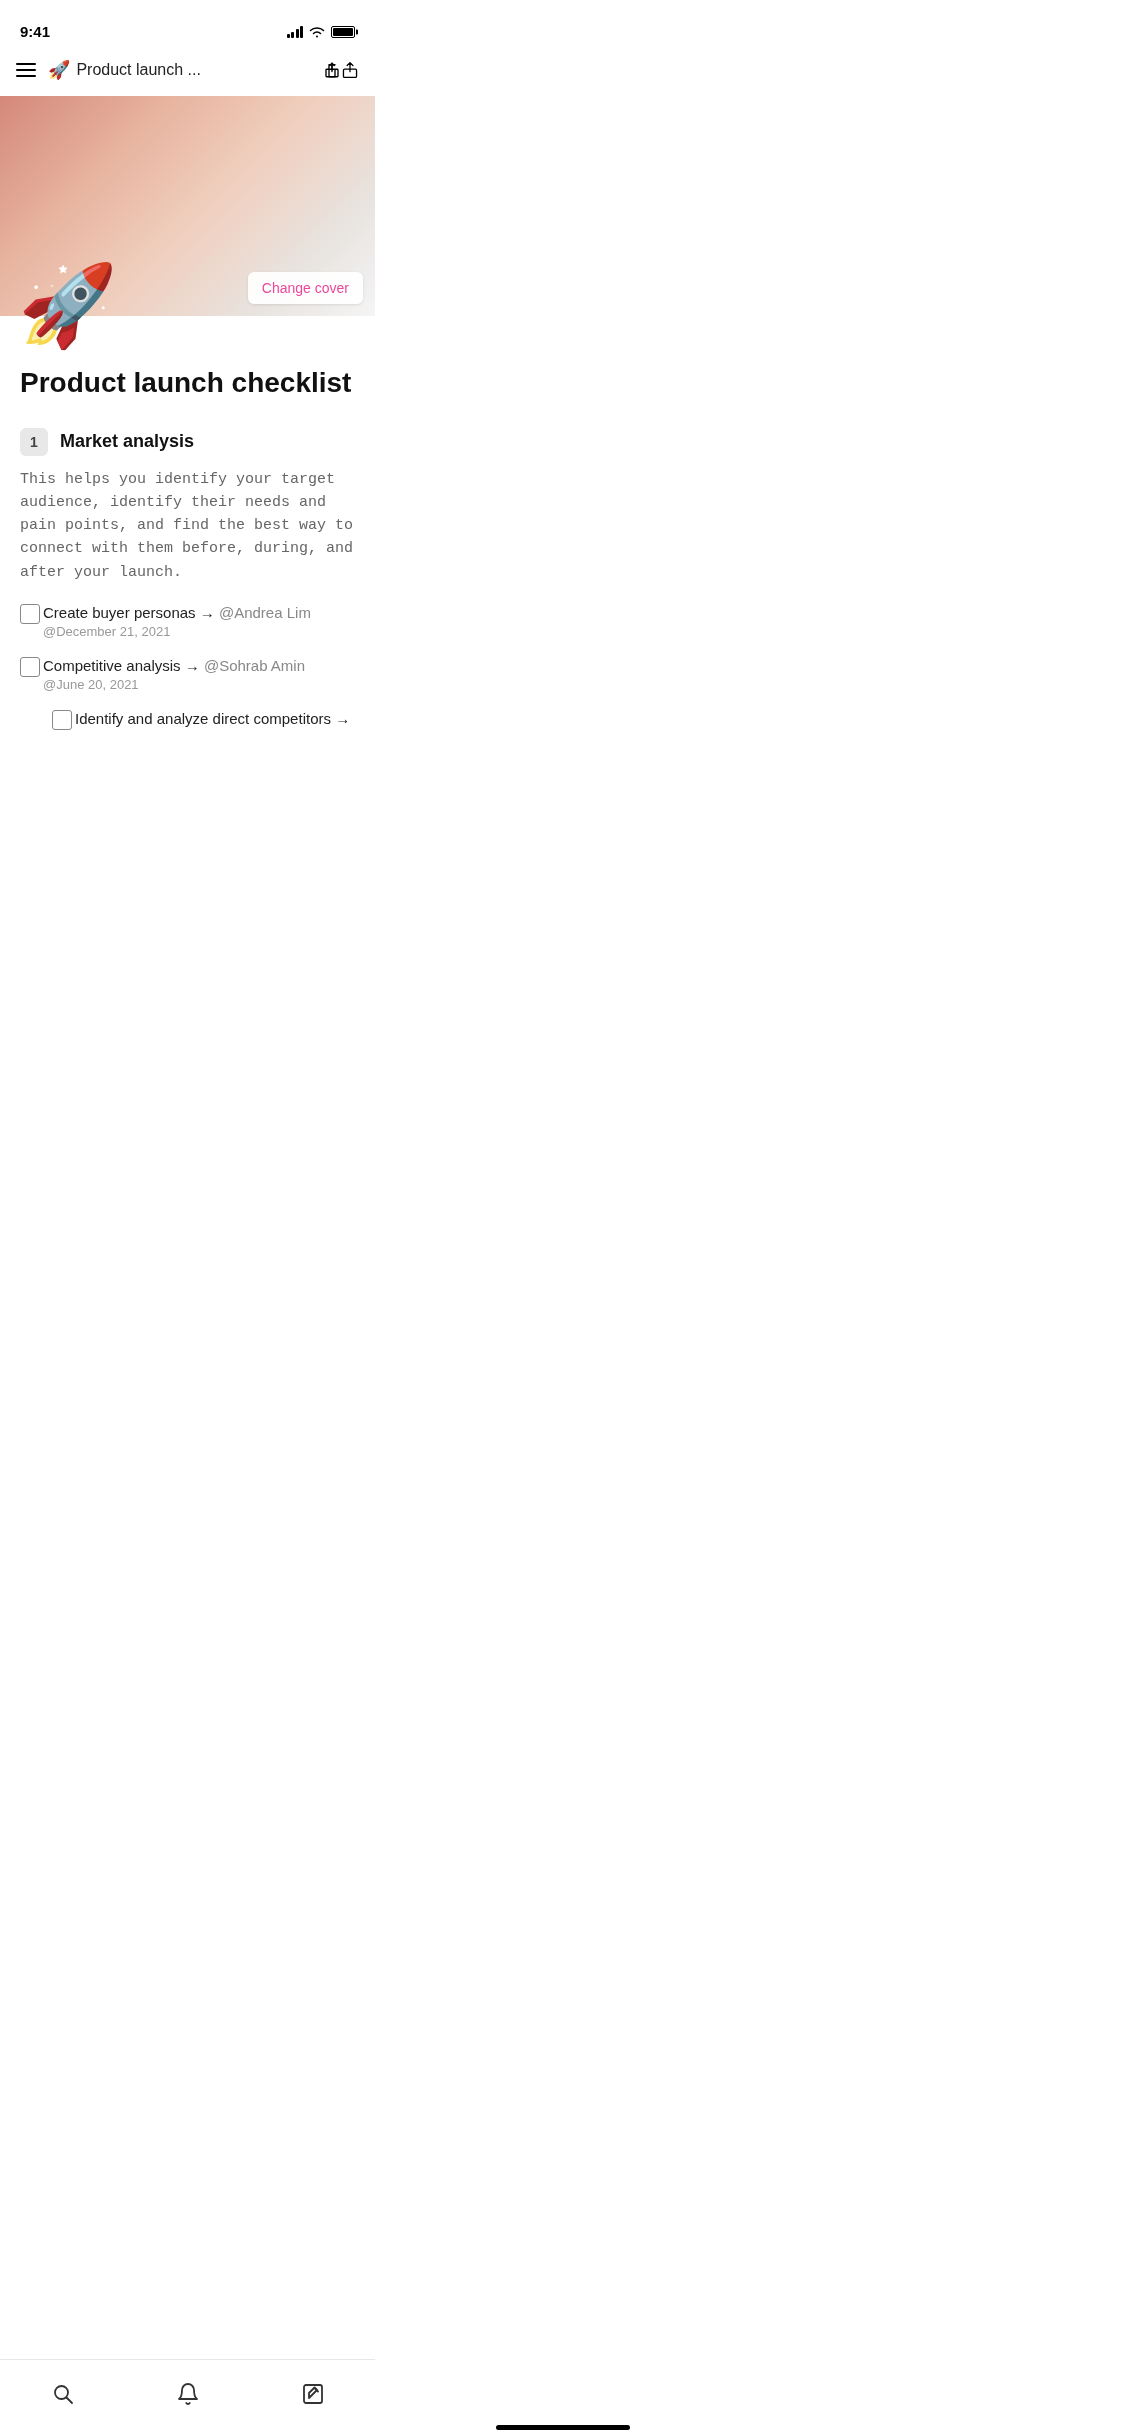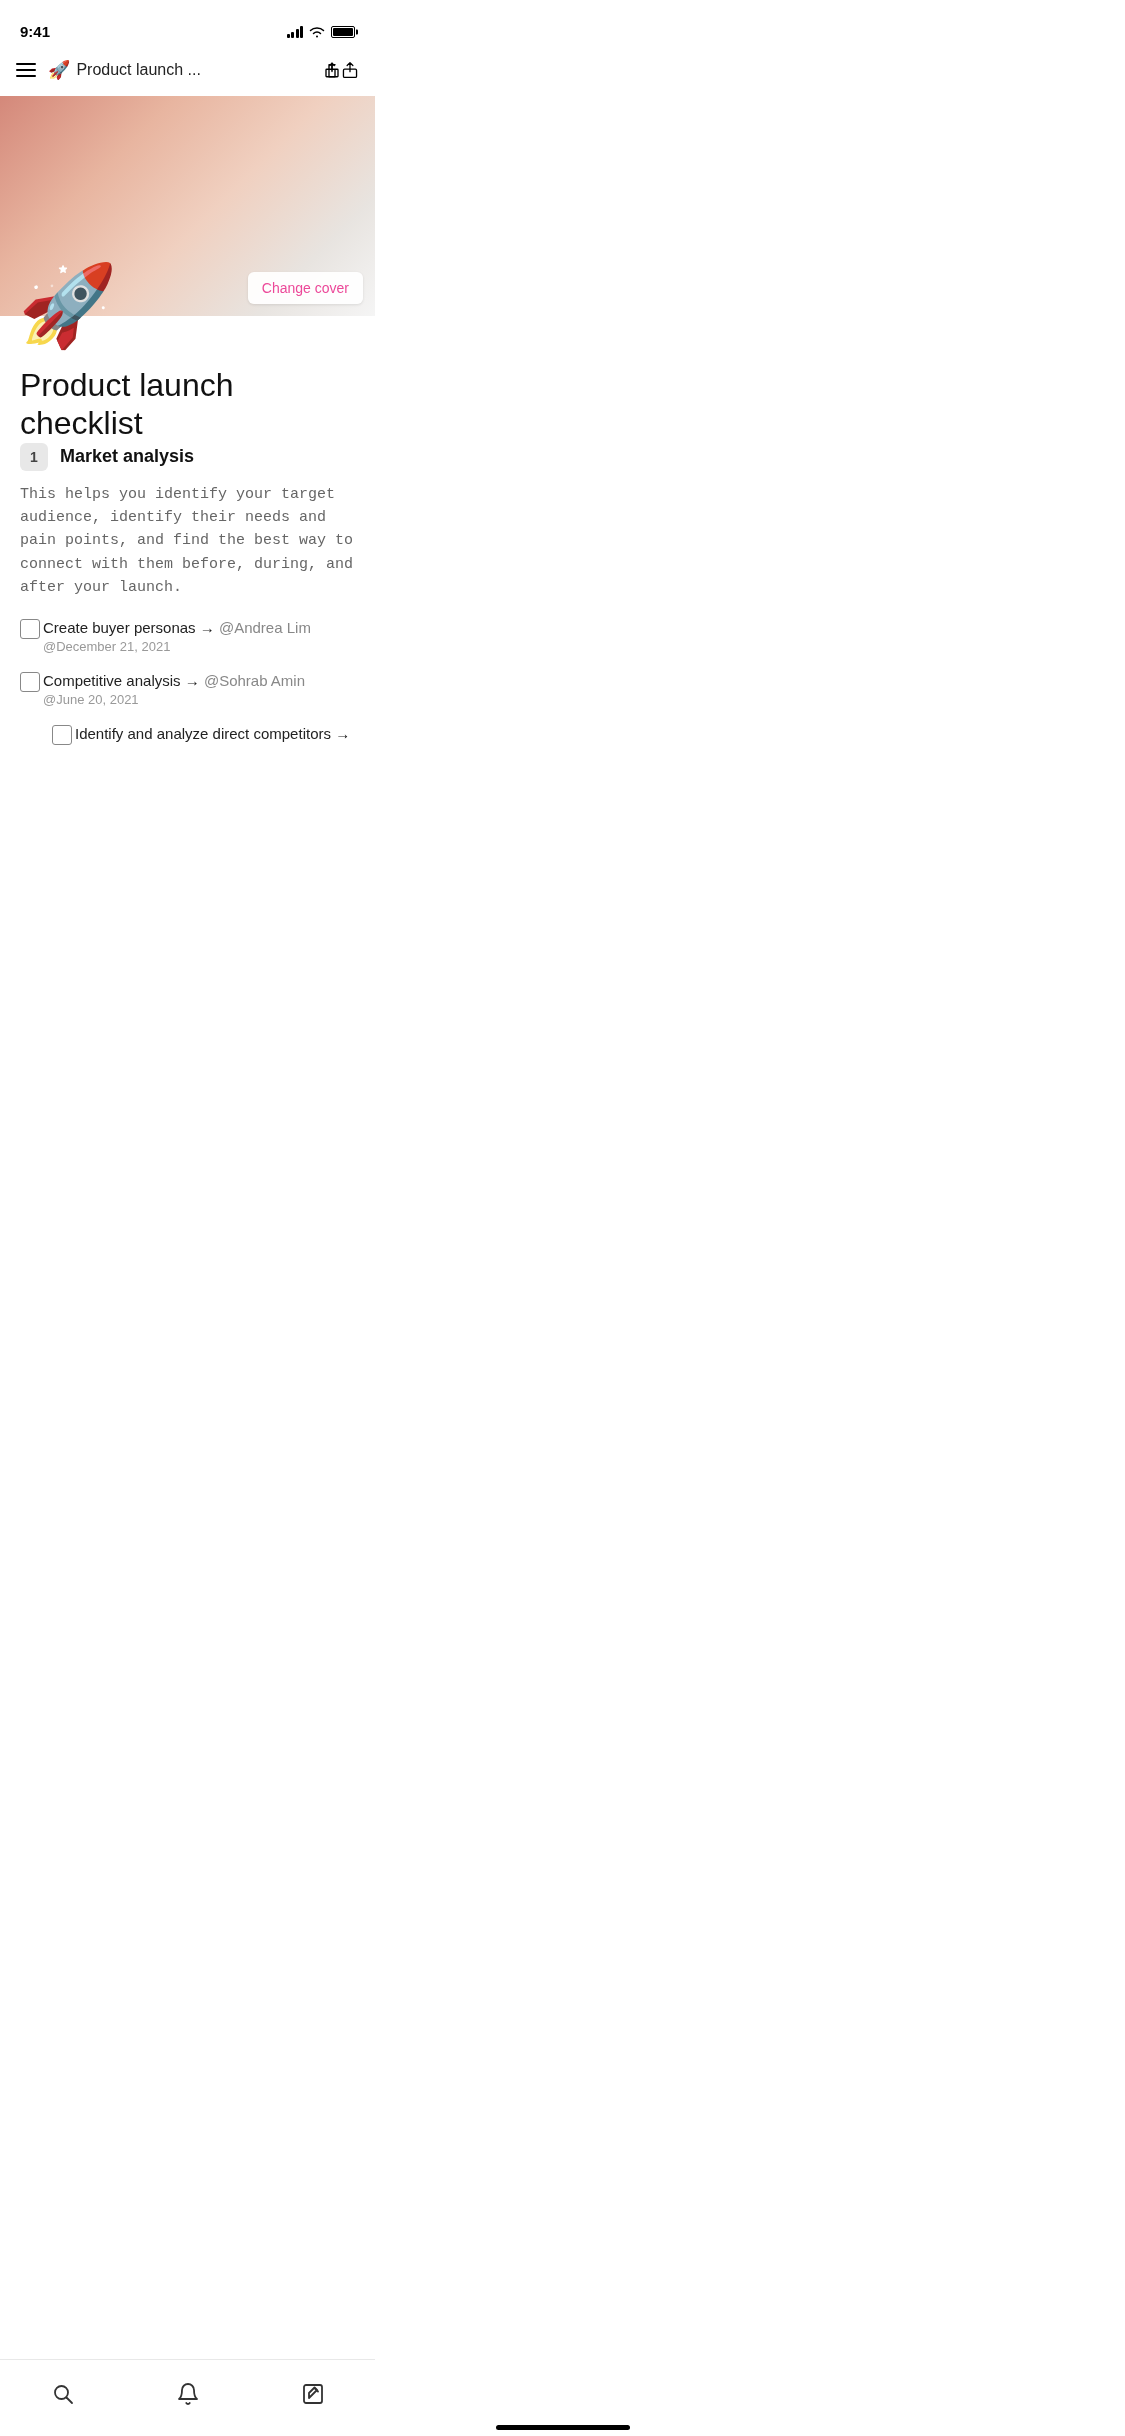--- a/index.html
+++ b/index.html
@@ -176,24 +176,25 @@
       box-shadow: 0 1px 3px rgba(0,0,0,0.1);
       z-index: 5;
     }
 
     
     .page-content {
       padding: 50px 20px 100px 20px;
     }
 
     .page-title {
-      font-size: 32px;
-      font-weight: 400;
+      font-size: 28px;
+      font-weight: 700;
       color: #111;
       line-height: 1.2;
+      margin-bottom: 28px;
     }
 
     
     .section-header {
       display: flex;
       align-items: center;
       gap: 12px;
       margin-bottom: 12px;
     }
 

